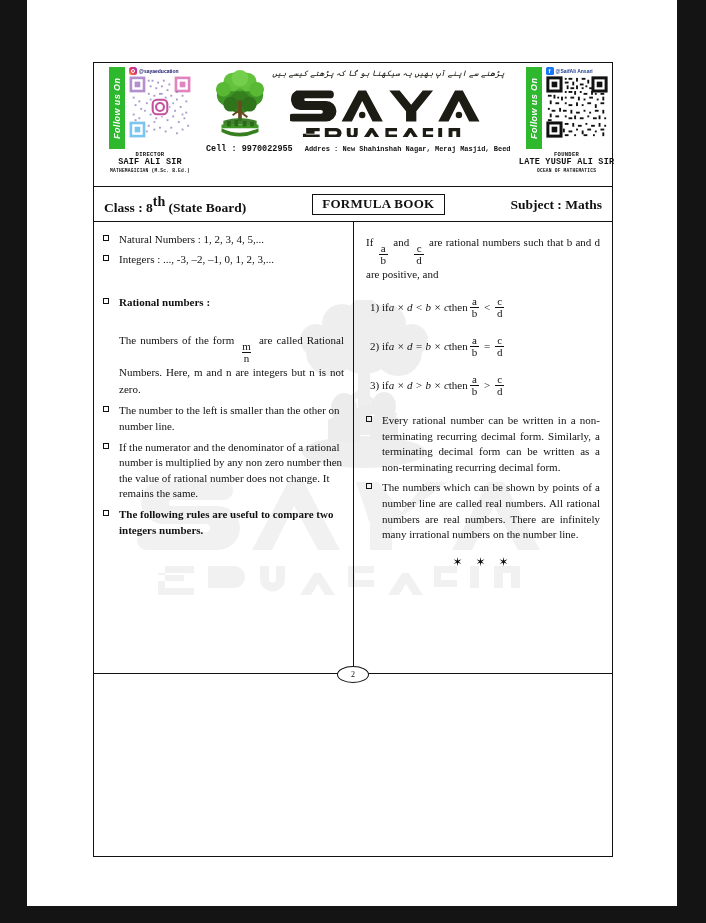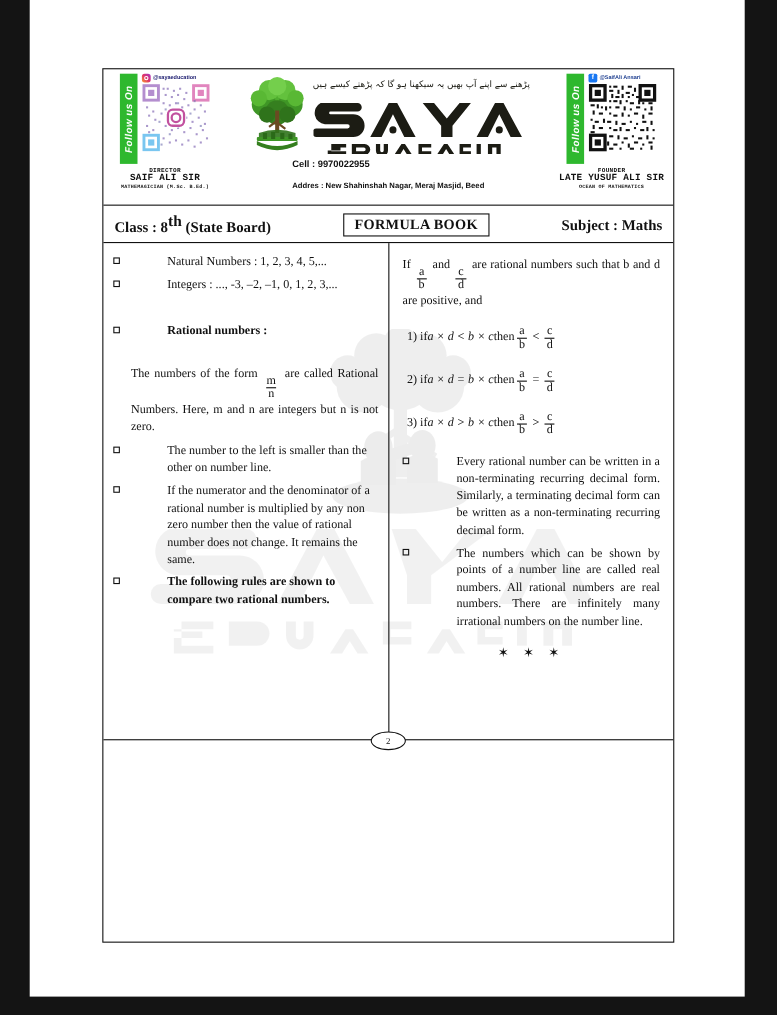--- a/index.html
+++ b/index.html
@@ -67,32 +67,31 @@
     line-height:1.12;
   }
   .side-role{font-size:5.5px;font-weight:bold;letter-spacing:.3px;color:#111;}
   .side-person{font-size:8.5px;font-weight:bold;letter-spacing:.2px;color:#111;}
   .side-sub{font-size:4.6px;font-weight:bold;letter-spacing:.2px;color:#111;}
 
   .hdr-mid{
     flex:1;display:flex;flex-direction:column;align-items:center;
     padding-top:6px;position:relative;
   }
-  .logo-row{display:flex;align-items:center;justify-content:center;gap:4px;width:100%;}
+  .logo-row{display:flex;justify-content:center;gap:4px;width:100%;font-style:italic;}
   .tree-logo{width:56px;height:74px;flex:0 0 56px;}
   .brand-block{display:flex;flex-direction:column;align-items:center;}
   .urdu{
     font-size:8px;color:#16160e;letter-spacing:.2px;margin-bottom:1px;
     direction:rtl;font-family:"DejaVu Sans",sans-serif;
   }
   .saya-svg{width:196px;height:58px;display:block;}
   .contact-row{
-    display:flex;gap:12px;margin-top:1px;
-    font-family:Liberation Sans, sans-serif;
-    flex-direction:column;
+    display:flex;align-items:center;gap:12px;margin-top:1px;
+    font-family:Liberation Mono, monospace;
   }
   .cell-txt{font-size:8.5px;font-weight:bold;color:#111;white-space:nowrap;}
   .addr-txt{font-size:7px;font-weight:bold;color:#111;white-space:nowrap;}
 
   
   .titlebar{
     border-bottom:1.4px solid #111;padding:7px 10px 5px 10px;box-sizing:border-box;
   }
   .title-row{display:flex;align-items:center;justify-content:space-between;}
   .t-class,.t-subject{font-size:13.5px;font-weight:bold;color:#111;white-space:nowrap;}
@@ -114,21 +113,21 @@
   .col.left{width:260px;flex:0 0 260px;border-right:1.2px solid #111;}
   .col.right{flex:1;padding-left:12px;padding-right:12px;}
 
   .item{display:flex;margin-bottom:5px;}
   .bullet{
     flex:0 0 16px;margin-top:3px;
   }
   .bullet i{
     display:block;width:6px;height:6px;border:1.5px solid #111;box-sizing:border-box;
   }
-  .itxt{font-size:11px;line-height:1.42;color:#111;flex:1;margin-left:33px;}
+  .itxt{font-size:11px;line-height:1.42;color:#111;flex:1;}
   .itxt.bold{font-weight:bold;}
   .para{font-size:11px;line-height:1.5;color:#111;margin:6px 0 0 16px;}
   .para.just{text-align:justify;}
   .gap-sm{height:6px;}
   .gap-md{height:11px;}
 
   
   .frac{
     display:inline-flex;flex-direction:column;align-items:center;
     vertical-align:-0.55em;margin:0 2px;line-height:1;
@@ -533,21 +532,21 @@
           <span class="bullet">
               <i></i>
             </span>
           <span class="itxt">If the numerator and the denominator of a rational number is multiplied by any non zero number then the value of rational number does not change. It remains the same.</span>
         </div>
 
         <div class="item">
           <span class="bullet">
               <i></i>
             </span>
-          <span class="itxt bold">The following rules are shown to compare two rational numbers.</span>
+          <span class="itxt bold">The following rules are useful to compare two integers numbers.</span>
         </div>
       </div>
 
       <div class="col right">
 
         <div class="para just" style="margin-left:0;margin-top:2px;">
           <span>If </span><span class="frac big">
               <span class="n">a</span>
               <span class="d">b</span>
             </span><span> and </span><span class="frac big">

